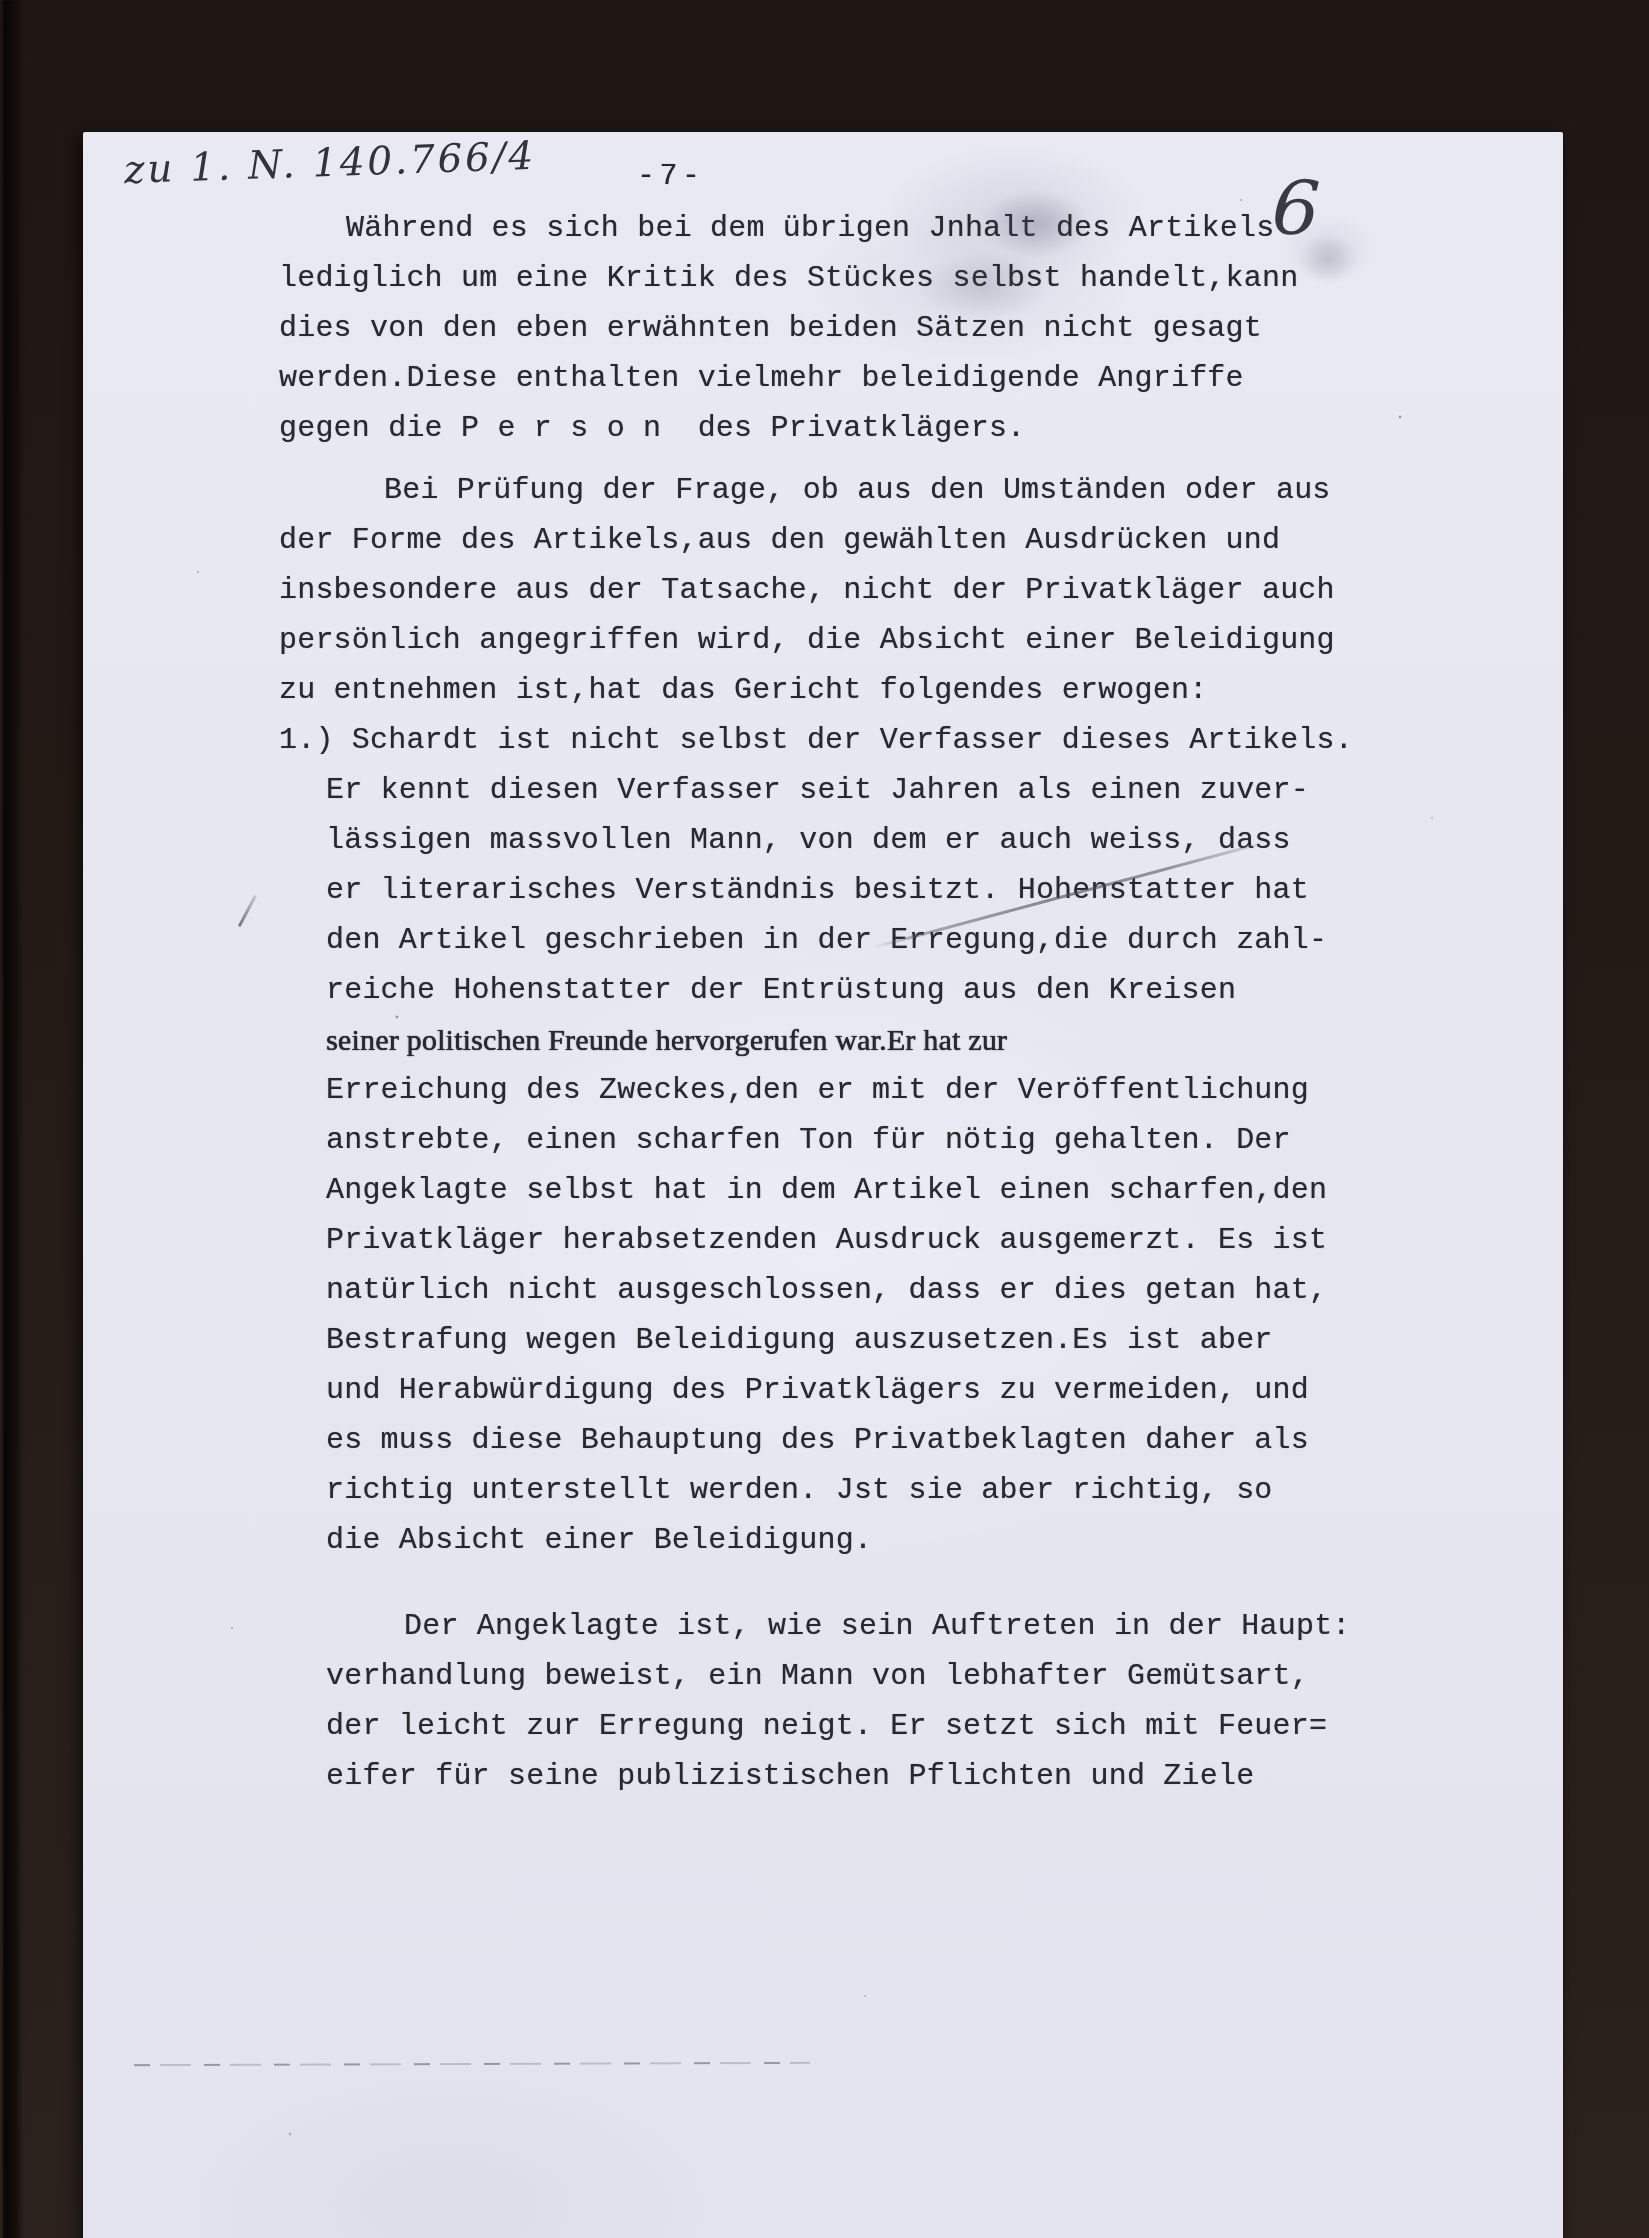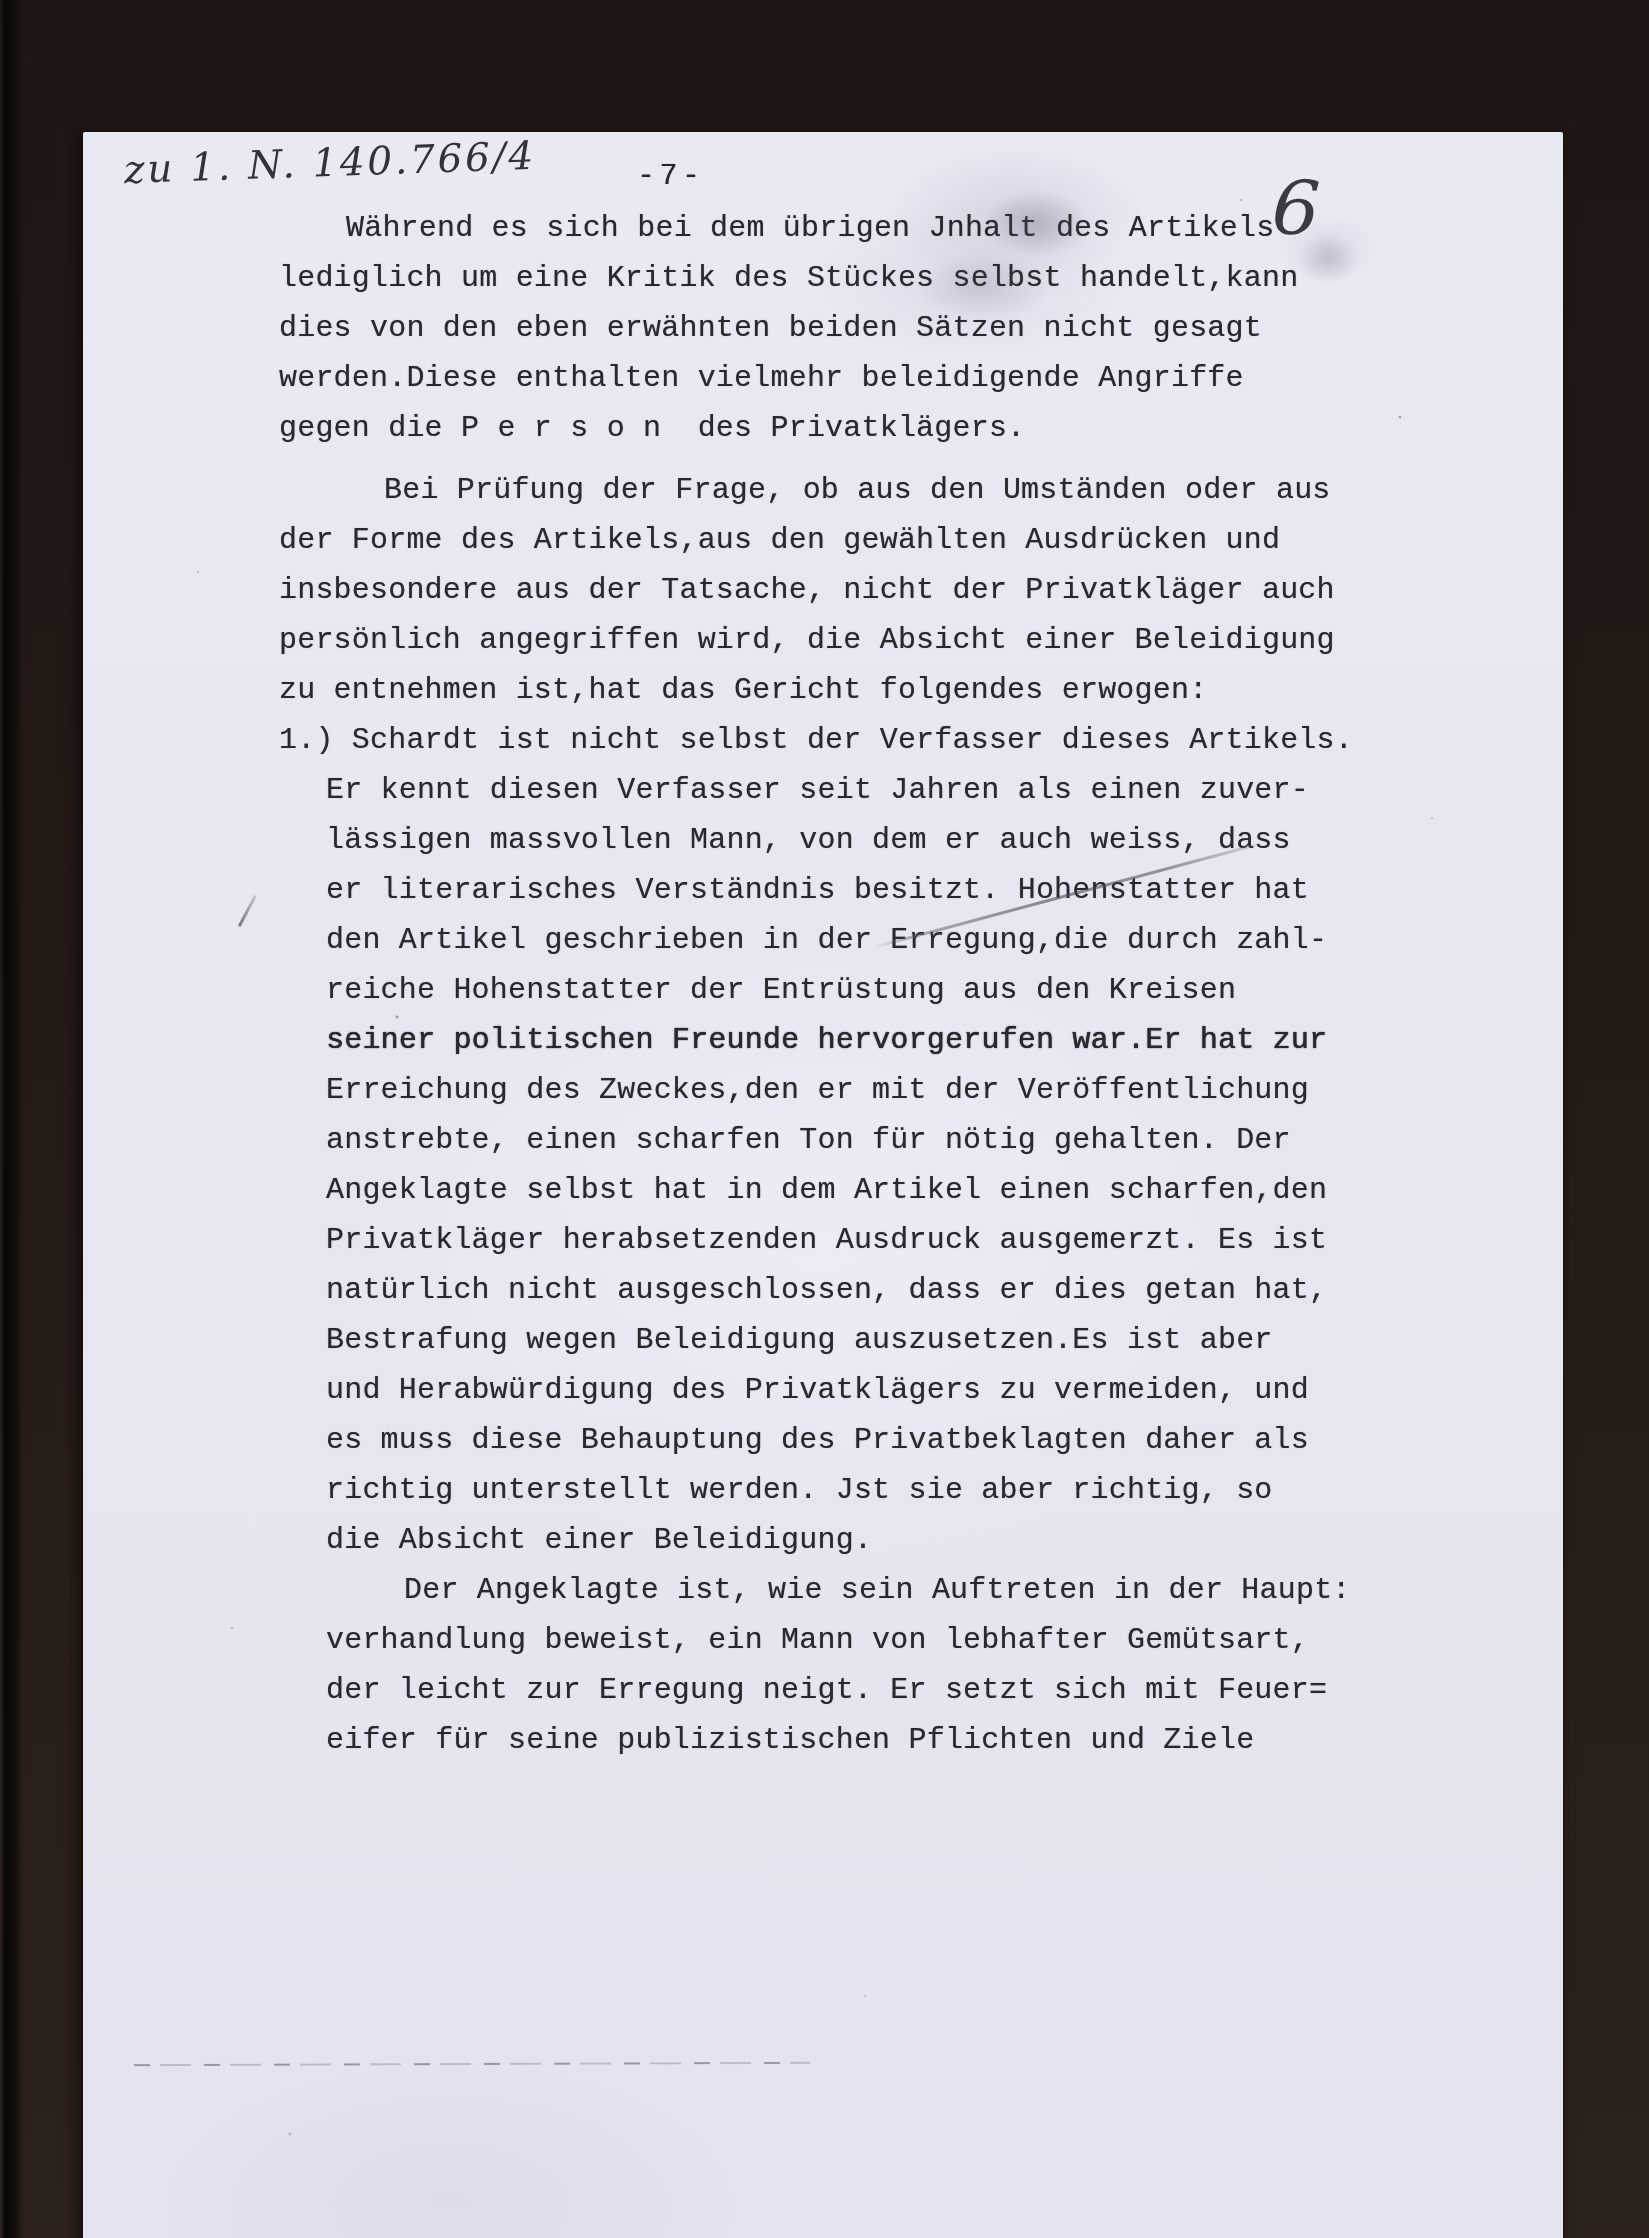--- a/index.html
+++ b/index.html
@@ -90,23 +90,24 @@
   }
   .line {
     white-space: pre;
     letter-spacing: 0.2px;
     text-shadow: 0 0 0.9px rgba(40,40,48,0.55);
   }
   .ind-flush      { padding-left: 0; }
   .ind-first      { padding-left: 67px; }
   .ind-first-wide { padding-left: 105px; margin-top: 12px; }
   .ind-hang       { padding-left: 47px; }
-  .ind-hang-first { padding-left: 125px; }
+  .ind-hang-first { padding-left: 125px; margin-top: 36px; }
   .heavy {
     text-shadow: 0 0 1.3px rgba(25,25,33,0.95), 0.4px 0 0 rgba(25,25,33,0.75);
+    font-family: Liberation Serif, serif;
   }
 
   
   .pencil-stroke {
     position: absolute;
     left: 790px;
     top: 814px;
     width: 406px;
     height: 2.7px;
     background: linear-gradient(90deg,

